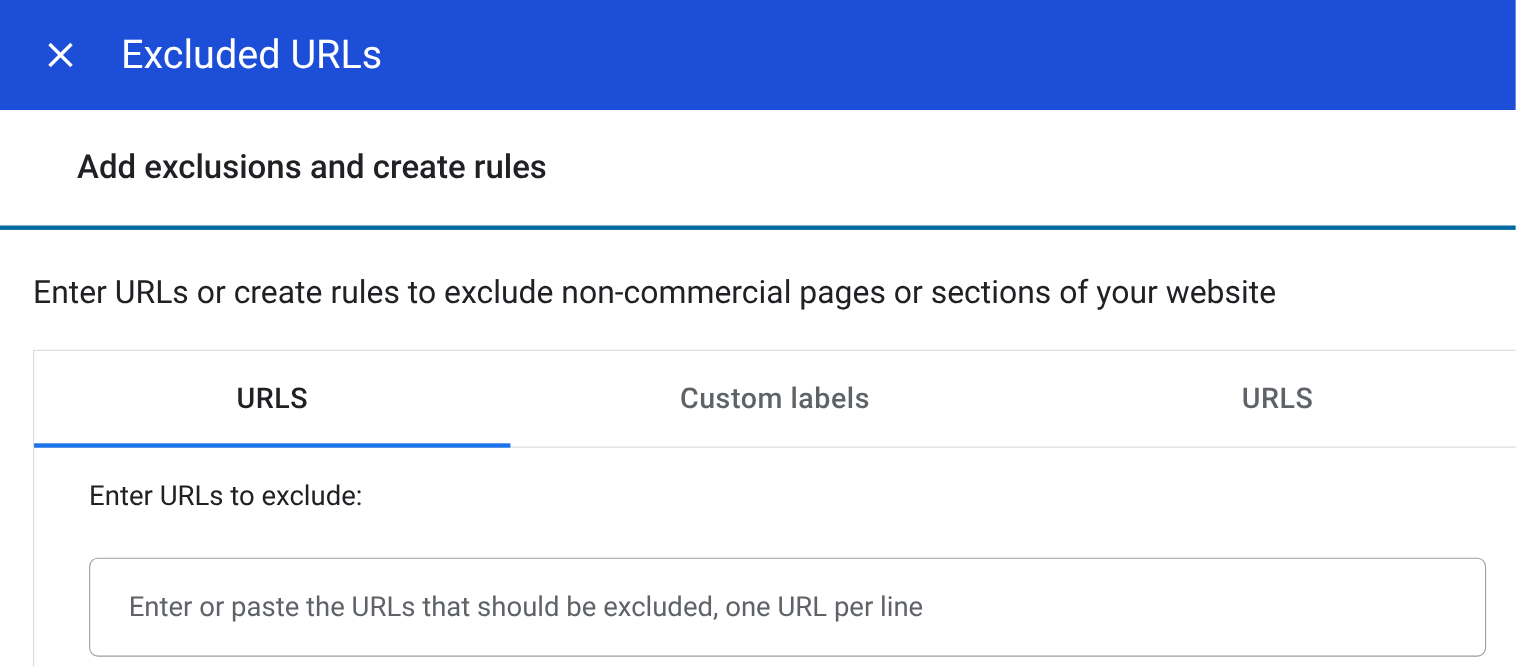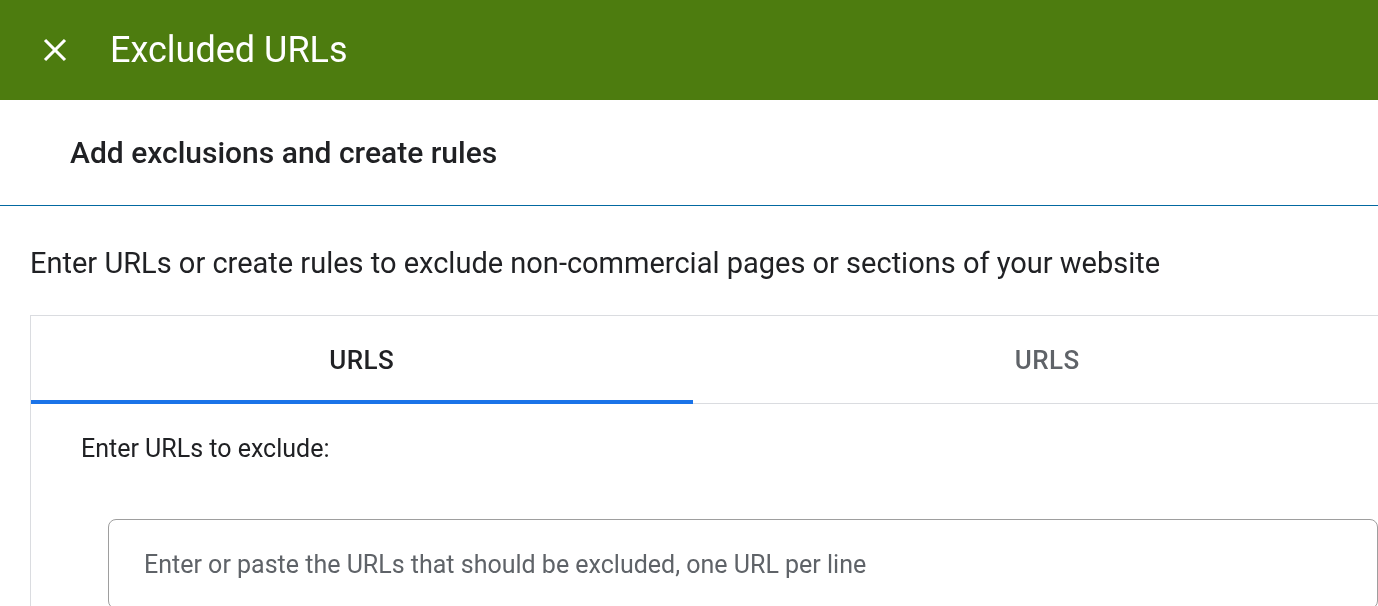--- a/index.html
+++ b/index.html
@@ -8,21 +8,21 @@
       box-sizing: border-box;
     }
     body {
       font-family: 'Google Sans', 'Roboto', Arial, sans-serif;
       background: #fff;
       width: 1378px;
       height: 606px;
       overflow: hidden;
     }
     .header {
-      background: #4d7c0f;
+      background: #1d4ed8;
       height: 100px;
       display: flex;
       align-items: center;
       padding-left: 40px;
       gap: 40px;
     }
     .close-btn {
       color: #fff;
       cursor: pointer;
       display: flex;
@@ -41,21 +41,21 @@
       font-weight: 400;
     }
     .content {
       padding-top: 35px;
     }
     .section-title {
       font-size: 30px;
       font-weight: 500;
       color: #202124;
       padding: 0 0 35px 70px;
-      border-bottom: 1px solid #0369a1;
+      border-bottom: 4px solid #0369a1;
     }
     .description {
       font-size: 29px;
       color: #202124;
       padding: 40px 30px 35px 30px;
     }
     .tabs-container {
       margin-left: 30px;
       border-top: 1px solid #dadce0;
       border-left: 1px solid #dadce0;
@@ -89,35 +89,34 @@
       right: 0;
       height: 4px;
       background: #1a73e8;
     }
     .tab-content {
       padding: 30px 50px 30px 50px;
     }
     .field-label {
       font-size: 25px;
       color: #202124;
-      margin-bottom: 56px;
+      margin-bottom: 41px;
     }
     .url-input {
       width: 1270px;
       height: 90px;
       border: 1.5px solid #9e9e9e;
       border-radius: 8px;
       padding: 0 35px;
       font-size: 25px;
       color: #202124;
       font-family: inherit;
       outline: none;
       display: flex;
       align-items: center;
-      margin-left: 27px;
     }
     .url-input::placeholder {
       color: #5f6368;
     }
   </style>
 </head>
 <body>
 
 <div class="header">
   <div class="close-btn">
@@ -132,20 +131,23 @@
 <div class="content">
   <div class="section-title">Add exclusions and create rules</div>
   <div class="description">Enter URLs or create rules to exclude non-commercial pages or sections of your website</div>
 
   <div class="tabs-container">
     <div class="tabs">
       <div class="tab active">
         <span>URLS</span>
       </div>
       <div class="tab">
+        <span>Custom labels</span>
+      </div>
+      <div class="tab">
         <span>URLS</span>
       </div>
     </div>
 
     <div class="tab-content">
       <div class="field-label">Enter URLs to exclude:</div>
       <input type="text" class="url-input" placeholder="Enter or paste the URLs that should be excluded, one URL per line" style="">
     </div>
   </div>
 </div>

